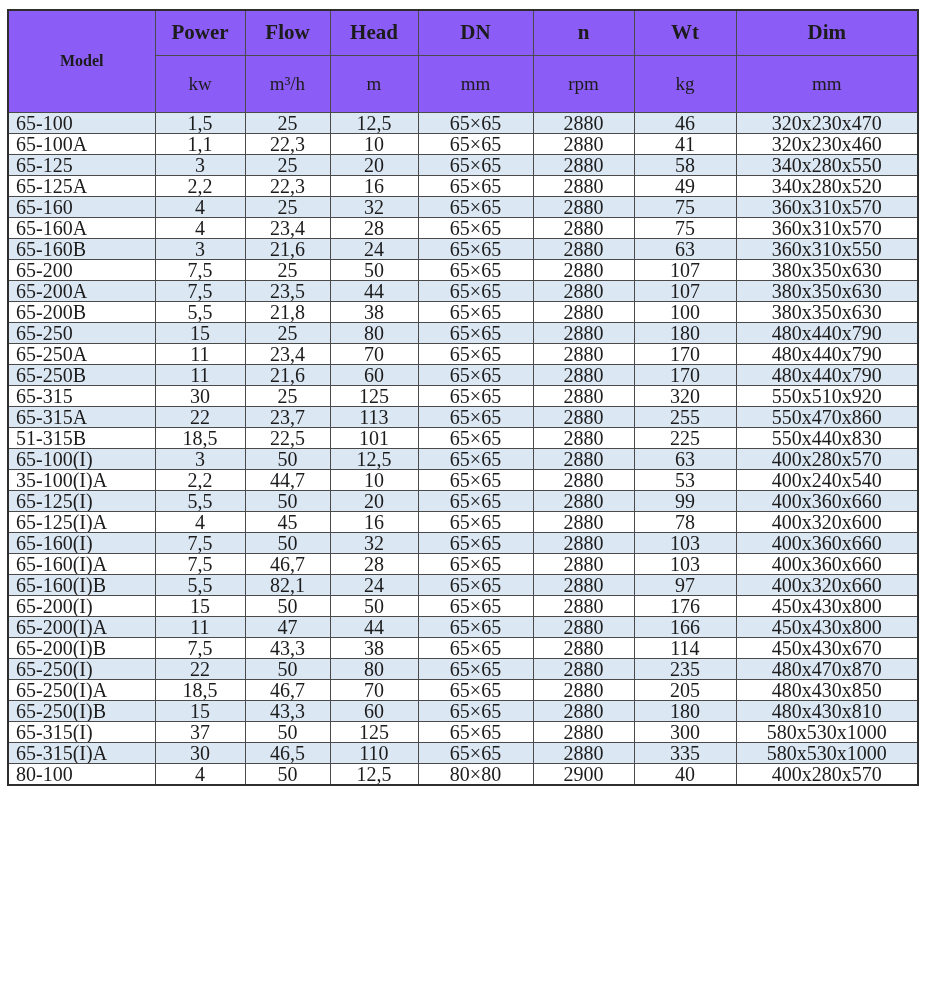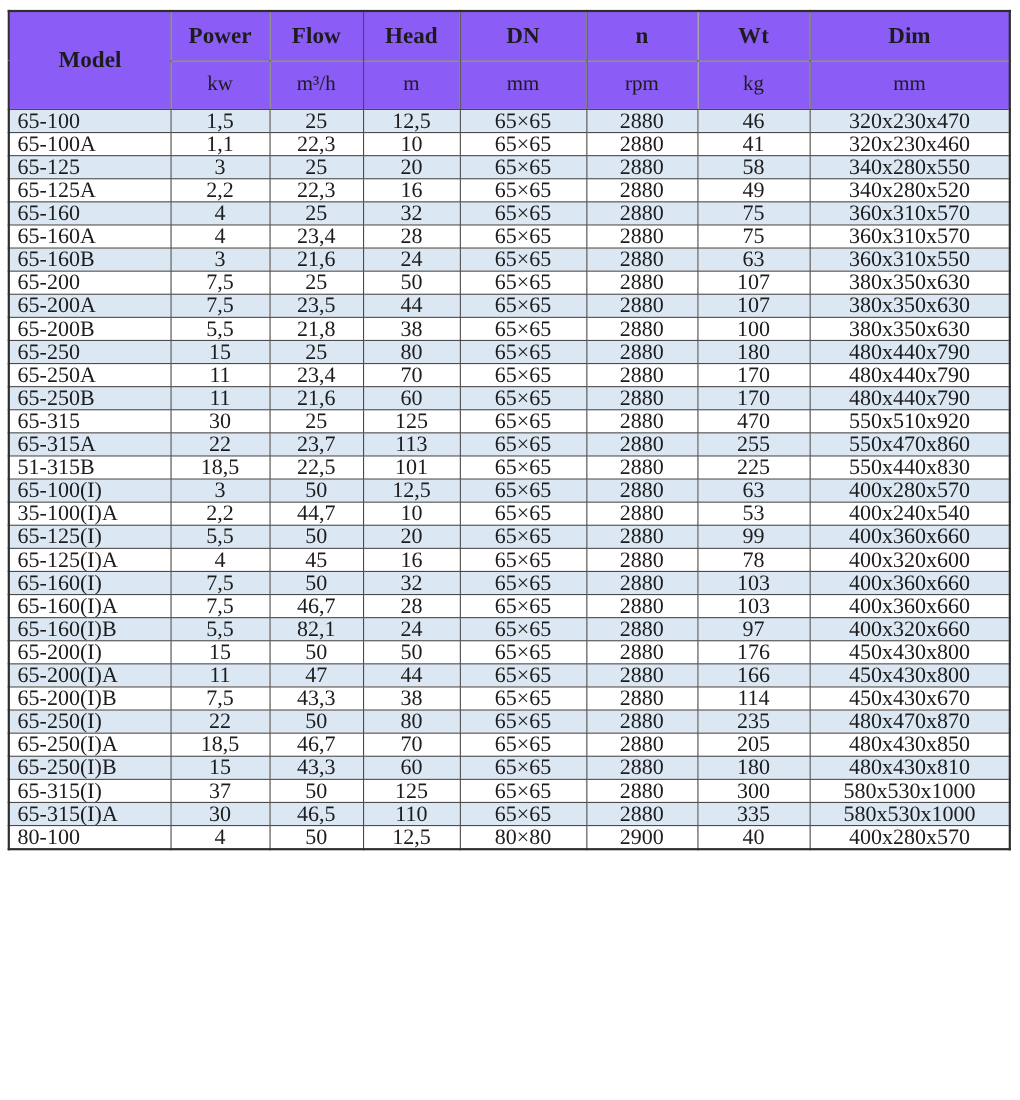--- a/index.html
+++ b/index.html
@@ -44,24 +44,24 @@
   col.c-n     { width: 101px; }
   col.c-wt    { width: 102px; }
   col.c-dim   { width: 182px; }
 
   thead th {
     background: #c5d9ec;
     font-size: 21px;
     text-align: center;
   }
   tr.header-labels { height: 45px; }
-  tr.header-units  { height: 44px; }
+  tr.header-units  { height: 57px; }
   tr.header-labels th { font-weight: bold; }
   tr.header-units th { font-weight: normal; font-size: 19px; }
-  th.model-head { font-weight: bold; font-size: 21px; }
+  th.model-head { font-weight: bold; font-size: 16px; }
 
   tbody tr { height: 20px; margin-left: 12px; }
   tbody td {
     font-size: 20px;
     text-align: center;
     line-height: 1;
   }
   tbody td.model-col {
     text-align: left;
     padding-left: 7px;
@@ -236,21 +236,21 @@
           <td class="num-col">170</td>
           <td class="num-col">480x440x790</td>
         </tr>
         <tr class="row-white">
           <td class="model-col">65-315</td>
           <td class="num-col">30</td>
           <td class="num-col">25</td>
           <td class="num-col">125</td>
           <td class="num-col">65×65</td>
           <td class="num-col">2880</td>
-          <td class="num-col">470</td>
+          <td class="num-col">320</td>
           <td class="num-col">550x510x920</td>
         </tr>
         <tr class="row-blue">
           <td class="model-col">65-315A</td>
           <td class="num-col">22</td>
           <td class="num-col">23,7</td>
           <td class="num-col">113</td>
           <td class="num-col">65×65</td>
           <td class="num-col">2880</td>
           <td class="num-col">255</td>

